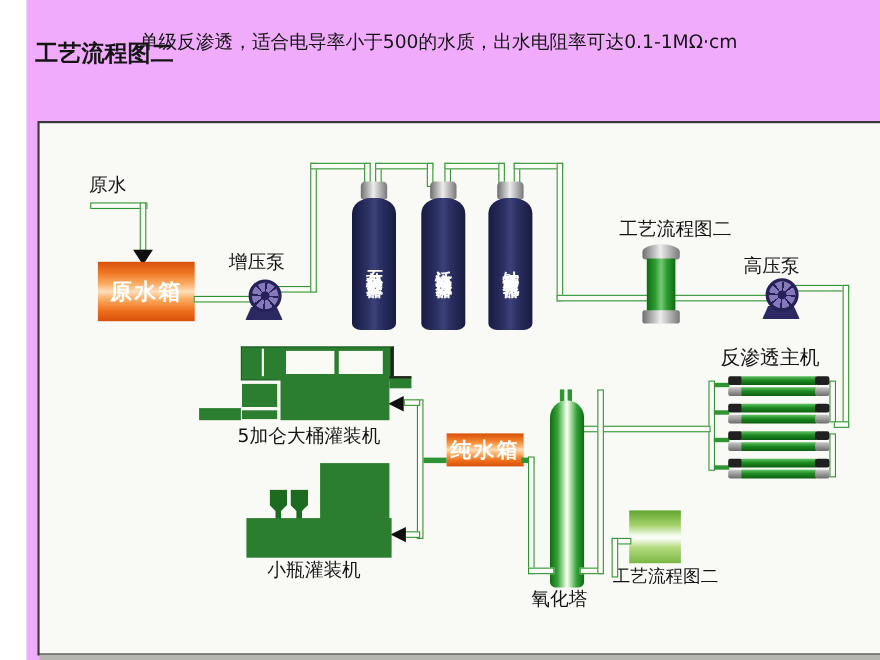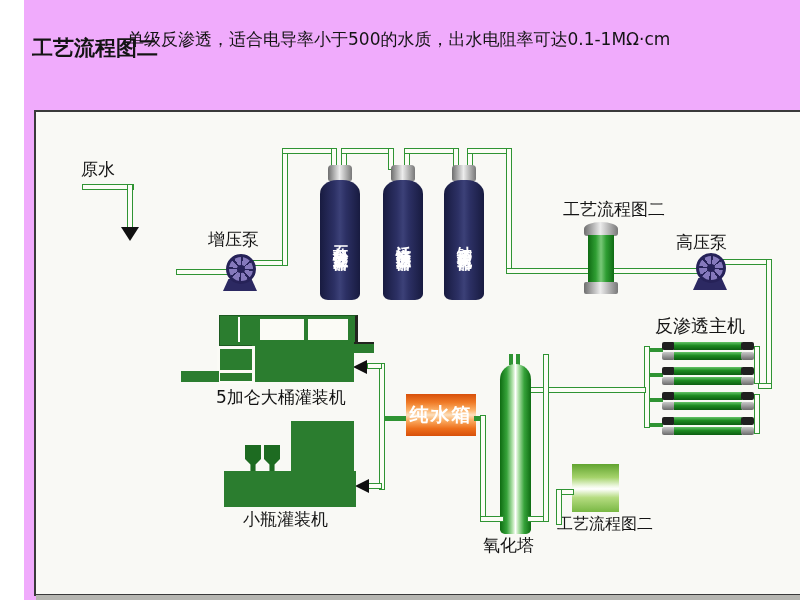--- a/index.html
+++ b/index.html
@@ -65,20 +65,23 @@
   <div class="lbl" style="left:103px;top:30px;font-size:17px;">单级反渗透，适合电导率小于500的水质，出水电阻率可达0.1-1MΩ·cm</div>
 
   <div class="frame"></div>
   <div class="artifact" style="left:12px;top:595px;width:778px;height:5px;"></div>
 
   <div class="lbl" style="left:57px;top:160px;font-size:17px;">原水</div>
   <div class="pipe" style="left:58px;top:184px;width:52px;height:6px;"></div>
   <div class="pipe" style="left:103px;top:184px;width:6px;height:44px;"></div>
   <div class="arrow-down" style="left:97px;top:227px;"></div>
 
+  <div class="tank" style="left:65px;top:238px;width:88px;height:54px;font-size:20px;">
+    <span>原水箱</span>
+  </div>
 
   <div class="pipe" style="left:152px;top:269px;width:54px;height:6px;"></div>
 
   <div class="lbl" style="left:184px;top:230px;font-size:17px;">增压泵</div>
   <div class="pipe" style="left:228px;top:260px;width:36px;height:6px;"></div>
   <div class="pump-base" style="left:199px;top:279px;width:34px;height:12px;"></div>
   <div class="pump" style="left:202px;top:254px;"></div>
 
   <div class="pipe" style="left:258px;top:148px;width:6px;height:118px;"></div>
   <div class="pipe" style="left:258px;top:148px;width:55px;height:6px;"></div>
@@ -166,21 +169,21 @@
   <div class="lbl" style="left:459px;top:536px;font-size:17px;">氧化塔</div>
 
   <div class="pipe" style="left:503px;top:516px;width:22px;height:6px;"></div>
   <div class="pipe" style="left:519px;top:354px;width:6px;height:168px;"></div>
 
   <div class="ozone" style="left:548px;top:464px;width:47px;height:48px;"></div>
   <div class="lbl" style="left:533px;top:515px;font-size:16px;">工艺流程图二</div>
   <div class="pipe" style="left:532px;top:489px;width:18px;height:6px;"></div>
   <div class="pipe" style="left:532px;top:489px;width:6px;height:36px;"></div>
 
-  <div class="tank" style="left:382px;top:394px;width:70px;height:42px;font-size:19px;">
+  <div class="tank" style="left:382px;top:394px;width:70px;height:30px;font-size:19px;">
     <span>纯水箱</span>
   </div>
 
   <div class="pipe-solid" style="left:450px;top:416px;width:12px;height:5px;"></div>
   <div class="pipe" style="left:456px;top:415px;width:6px;height:107px;"></div>
   <div class="pipe" style="left:456px;top:516px;width:24px;height:6px;"></div>
 
   <div class="pipe-solid" style="left:360px;top:416px;width:22px;height:5px;"></div>
   <div class="pipe" style="left:355px;top:363px;width:6px;height:127px;"></div>
   <div class="pipe" style="left:343px;top:363px;width:15px;height:6px;"></div>

